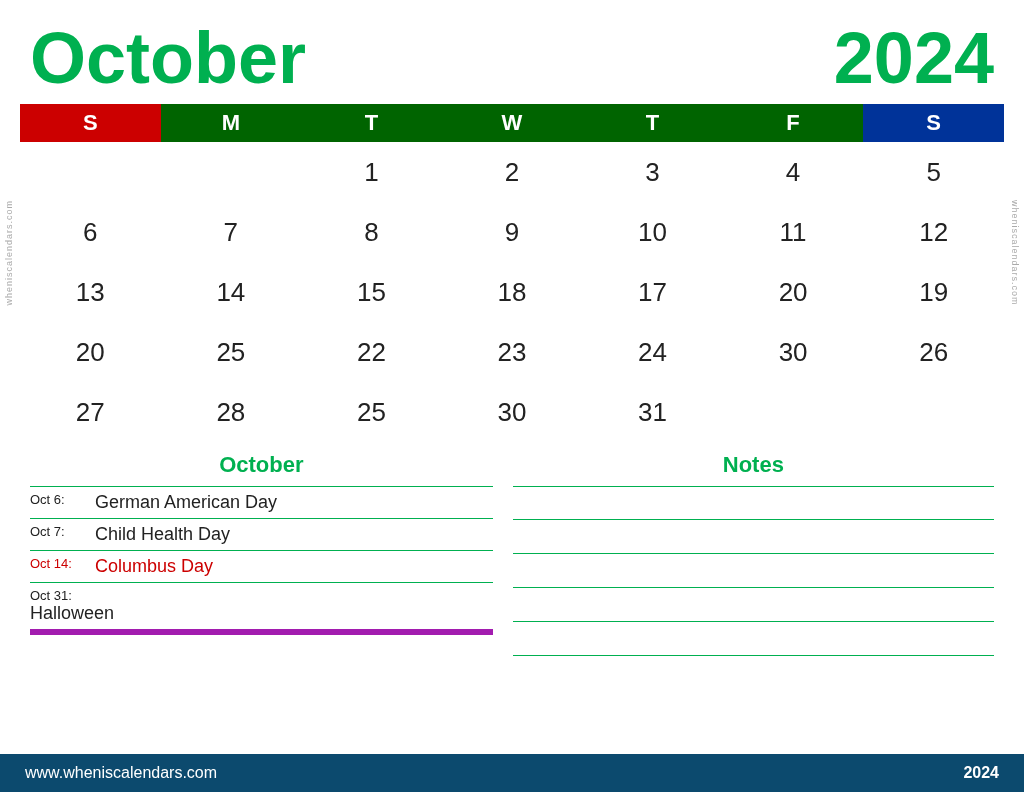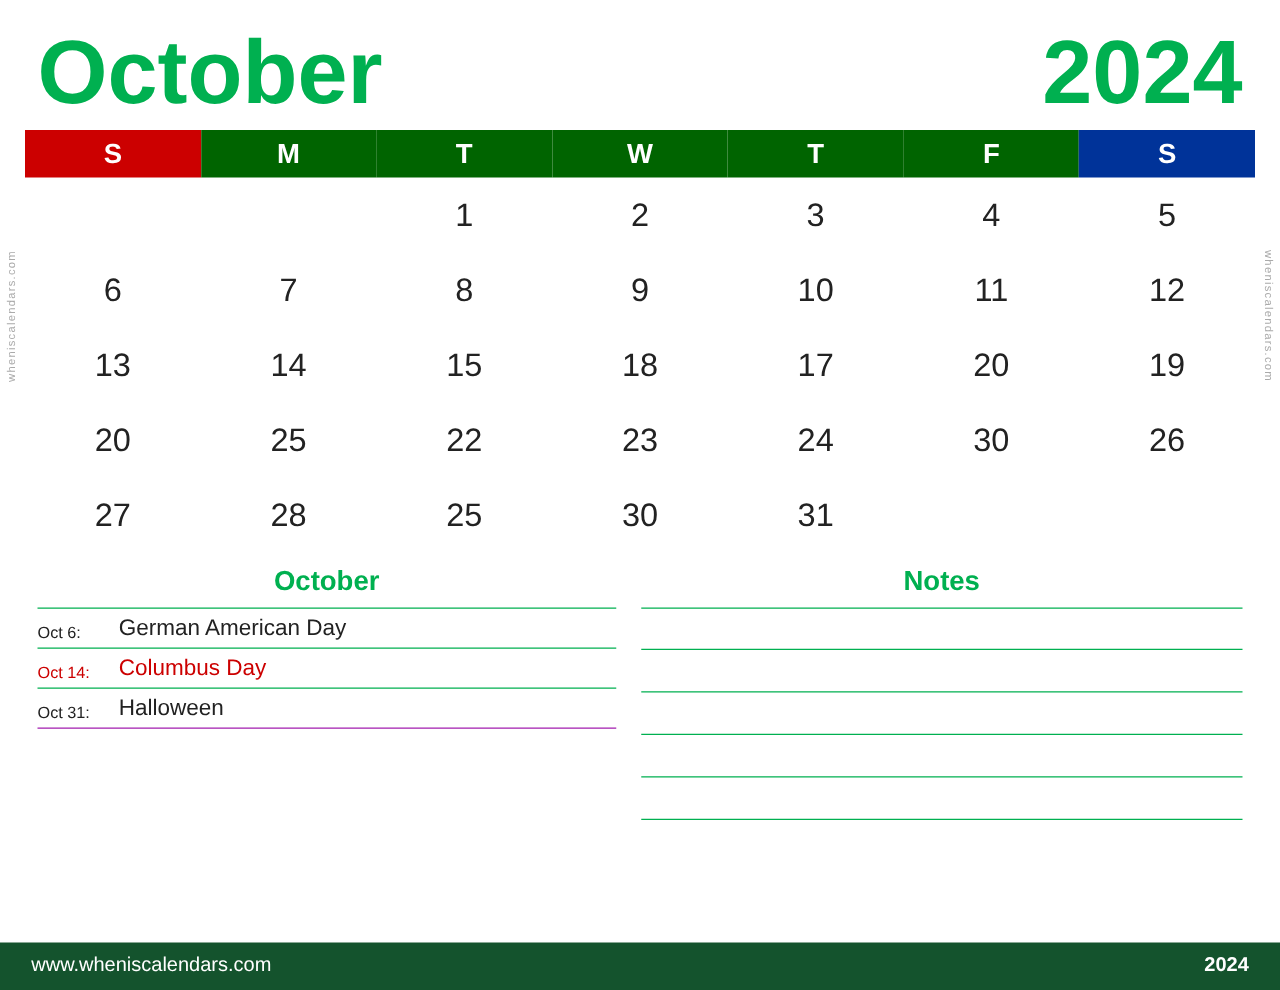--- a/index.html
+++ b/index.html
@@ -103,27 +103,28 @@
     }
     .section-title {
       font-size: 22px;
       font-weight: 700;
       color: #00b050;
       text-align: center;
       margin-bottom: 8px;
     }
     .holiday-item {
       display: flex;
-      align-items: flex-end;
+      align-items: flex-start;
       border-top: 1px solid #00b050;
       padding: 5px 0;
       font-size: 13px;
     }
     .holiday-item:last-child {
-      border-bottom: 1px solid #a21caf;
+      border-bottom: 6px solid #a21caf;
+      flex-direction: column;
     }
     .holiday-date {
       width: 65px;
       color: #222;
       font-size: 13px;
     }
     .holiday-name {
       color: #222;
       font-size: 18px;
     }
@@ -140,21 +141,21 @@
     .note-line {
       border-bottom: 1px solid #00b050;
       height: 34px;
     }
     .note-line:first-child {
       border-top: 1px solid #00b050;
     }
 
     
     .footer {
-      background: #14532d;
+      background: #0c4a6e;
       display: flex;
       justify-content: space-between;
       align-items: center;
       padding: 10px 25px;
       margin-top: auto;
     }
     .footer-url {
       color: #fff;
       font-size: 16px;
       font-weight: 400;
@@ -243,20 +244,24 @@
 
   <div class="bottom-section">
 
     <div class="holidays-col">
       <div class="section-title">October</div>
       <div class="holidays-list" id="holidays-list">
           <div class="holiday-item">
             <span class="holiday-date">Oct 6:</span>
             <span class="holiday-name">German American Day</span>
           </div>
+          <div class="holiday-item">
+            <span class="holiday-date">Oct 7:</span>
+            <span class="holiday-name">Child Health Day</span>
+          </div>
           <div class="holiday-item red-holiday">
             <span class="holiday-date">Oct 14:</span>
             <span class="holiday-name">Columbus Day</span>
           </div>
           <div class="holiday-item">
             <span class="holiday-date">Oct 31:</span>
             <span class="holiday-name">Halloween</span>
           </div>
         </div>
     </div>

